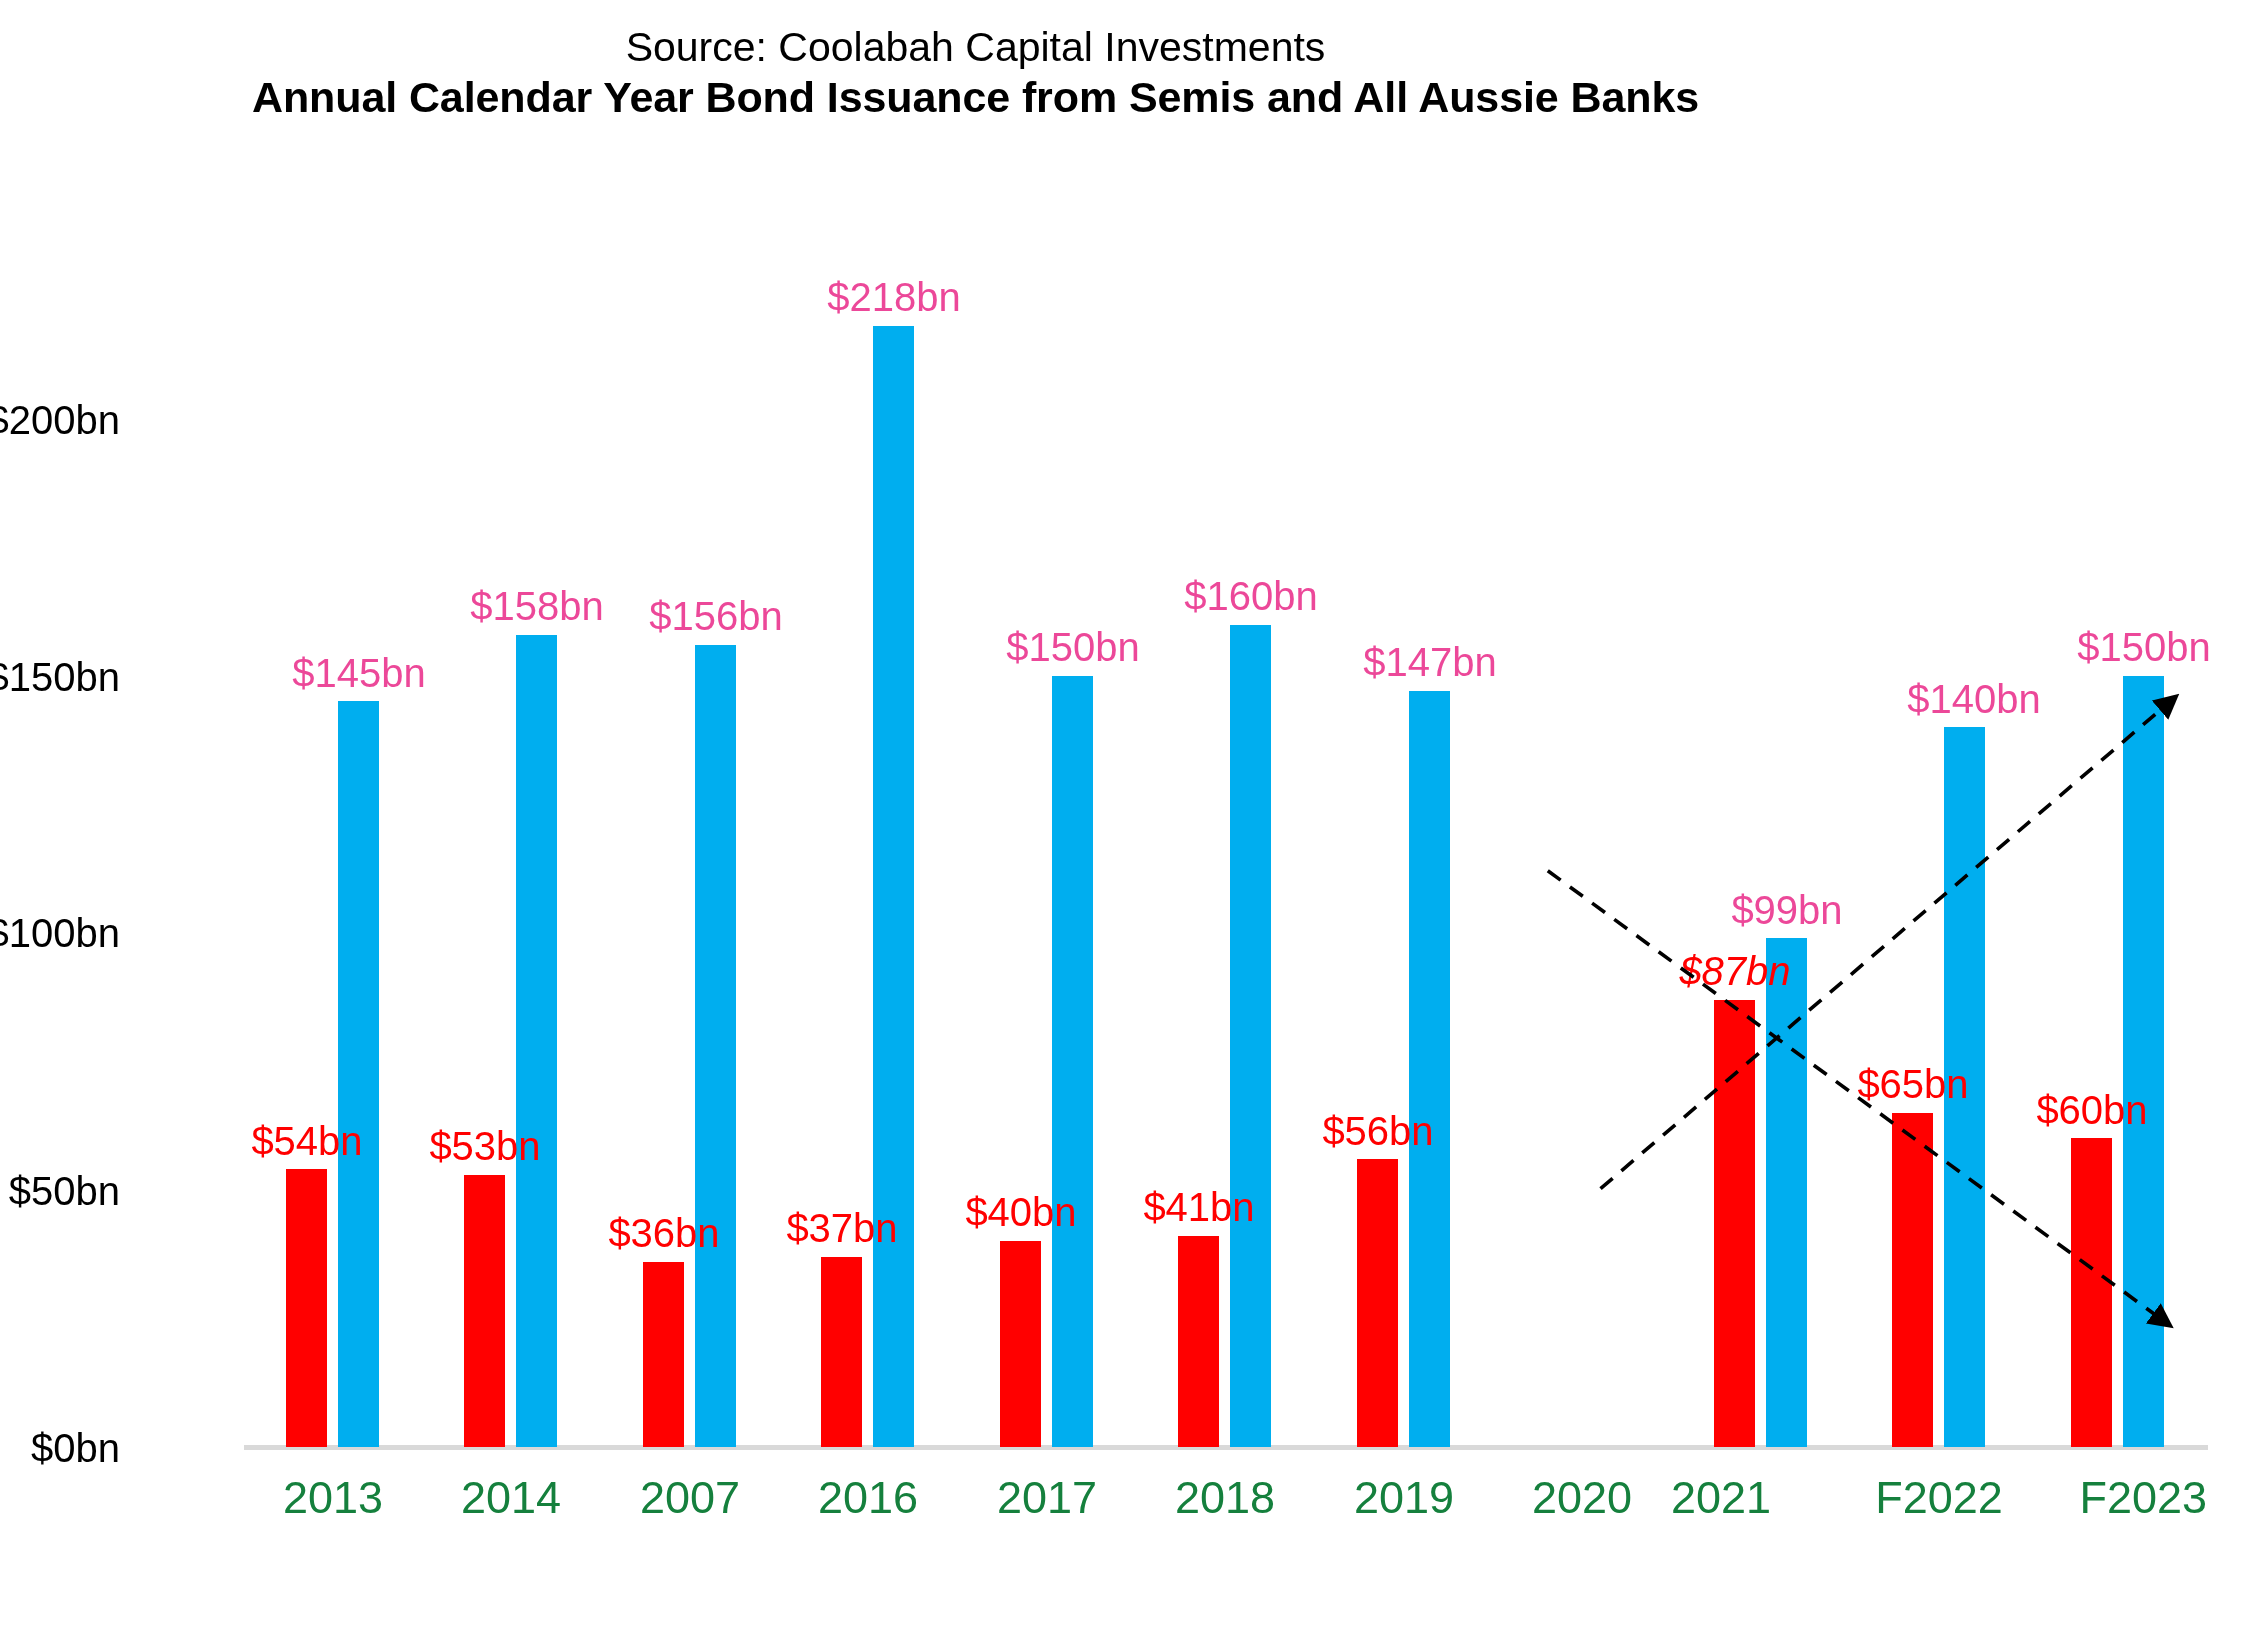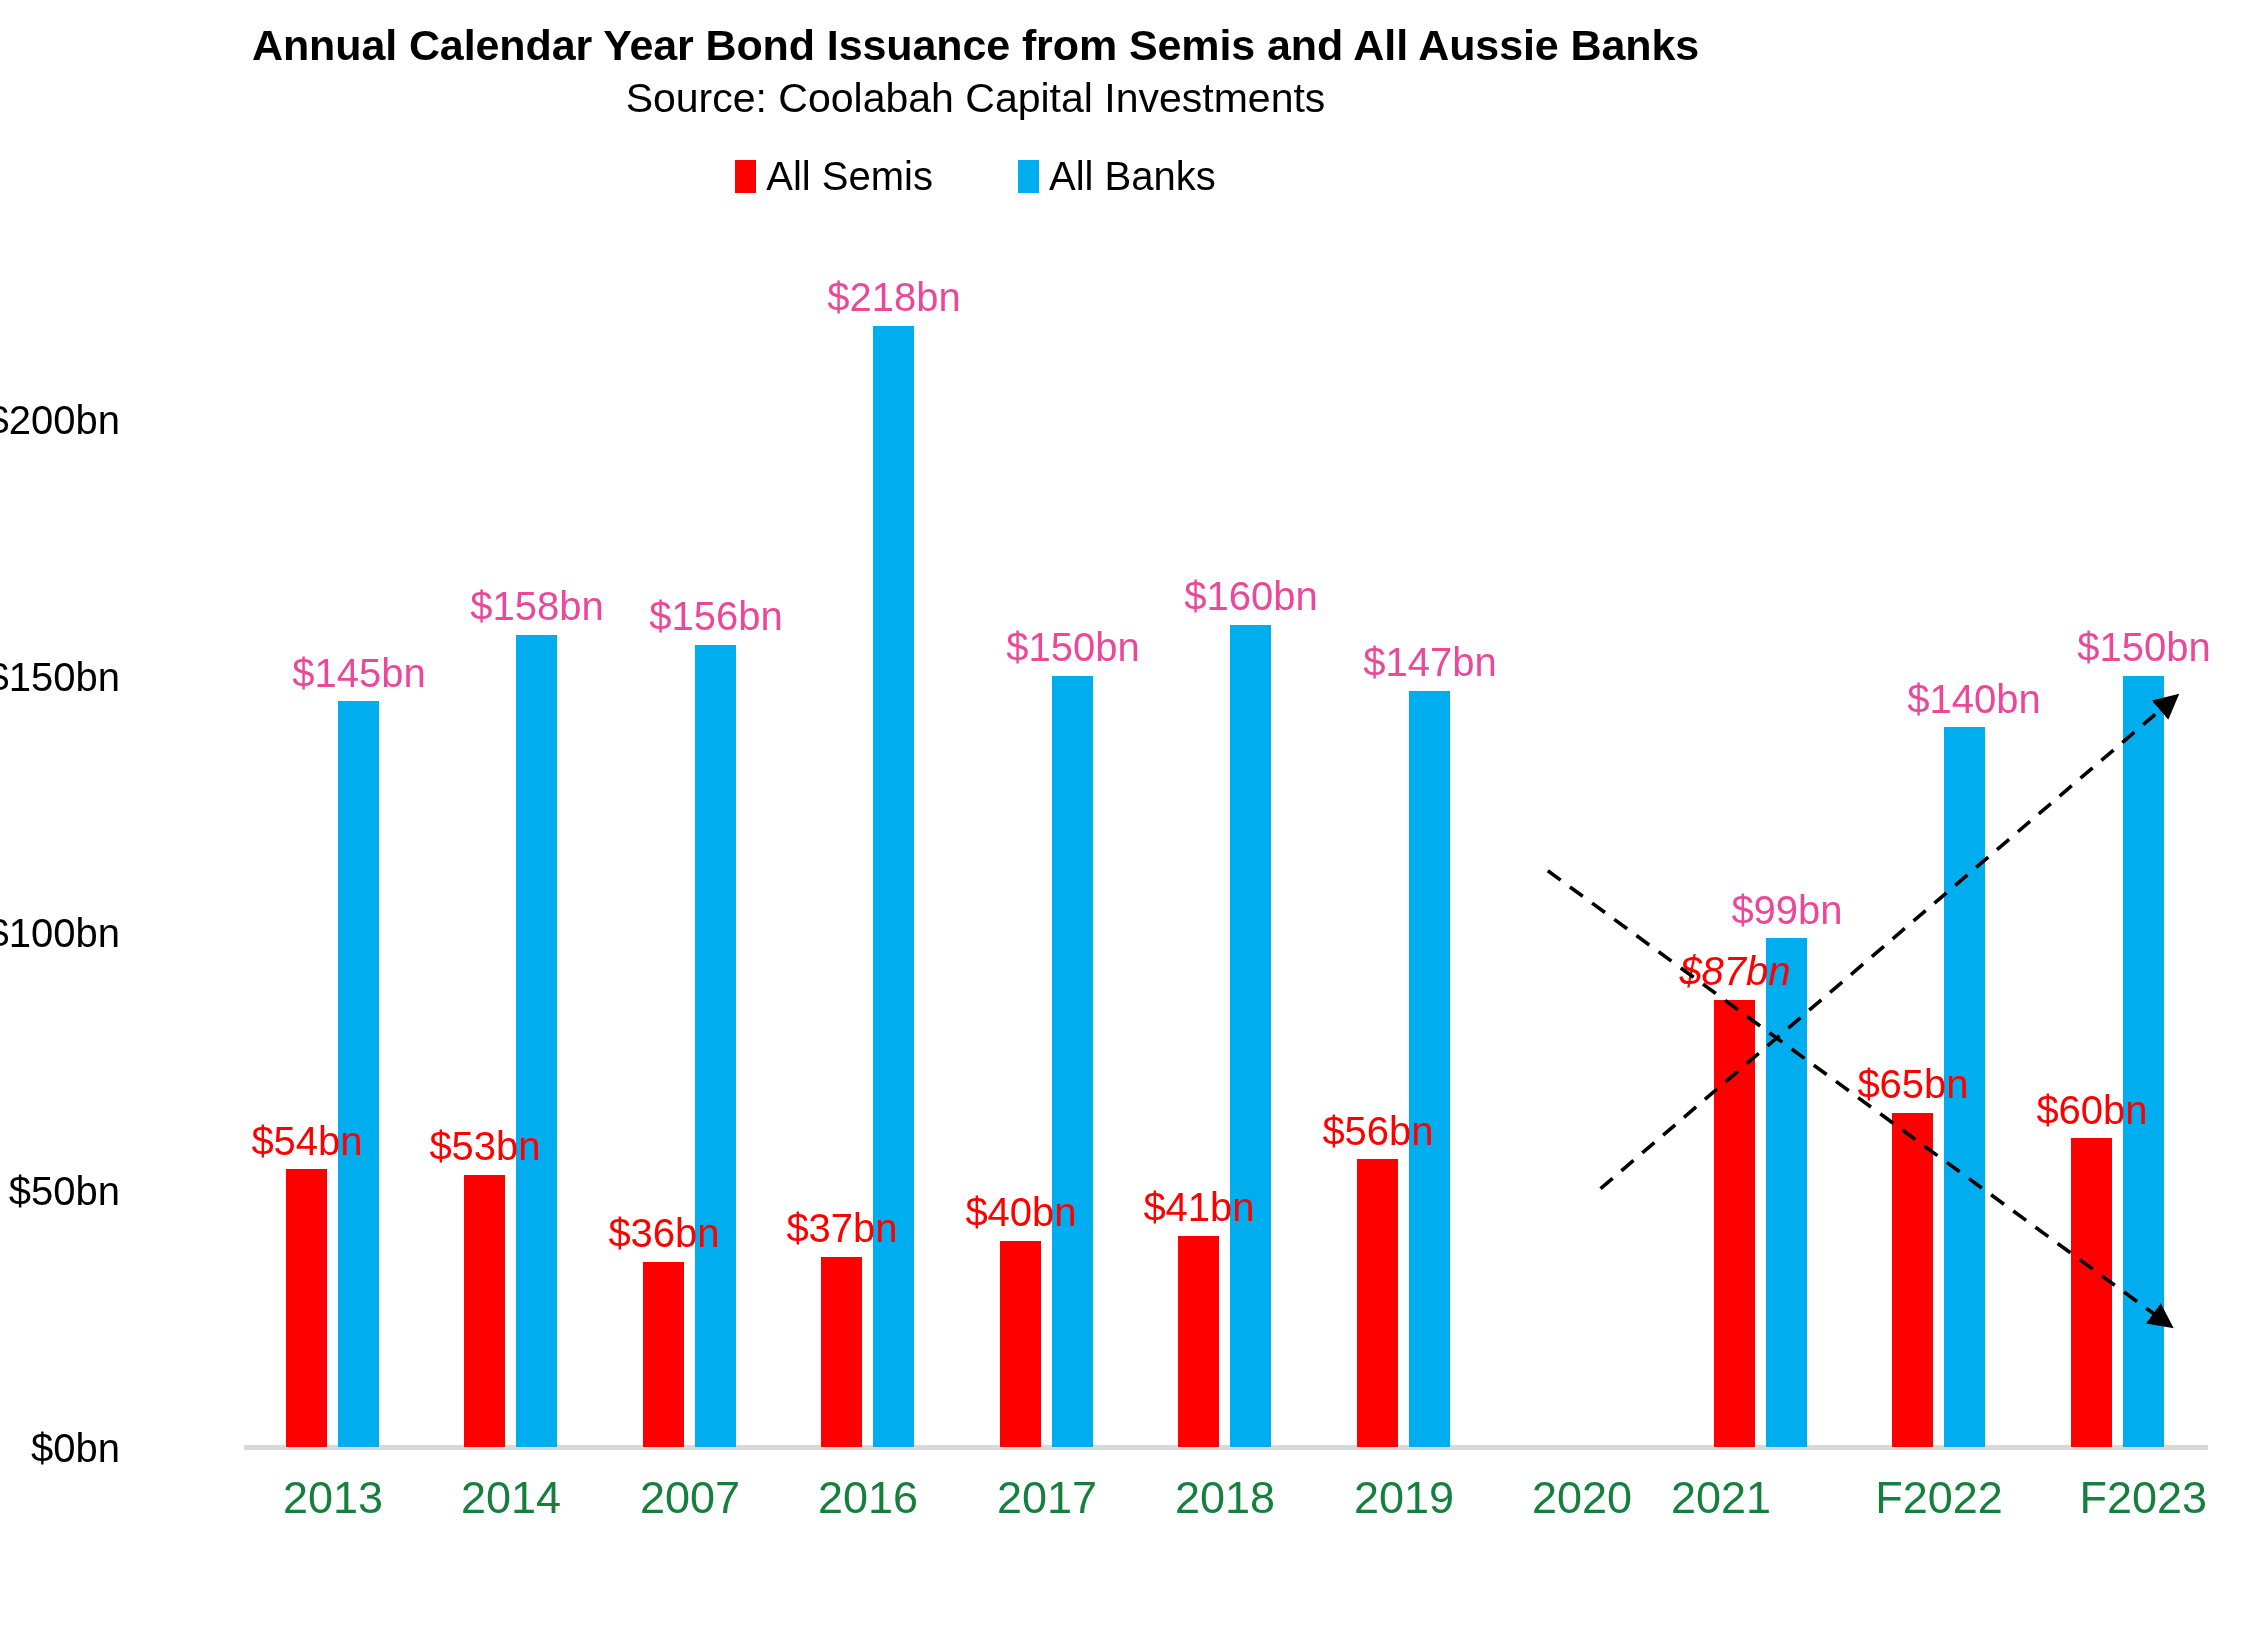--- a/index.html
+++ b/index.html
@@ -146,34 +146,24 @@
     height: 1641px;
     pointer-events: none;
   }
 </style>
 </head>
 <body>
 
 <div id="page">
 
   <div id="title-block">
+    <div id="chart-subtitle">Source: Coolabah Capital Investments</div>
     <div id="chart-title">Annual Calendar Year Bond Issuance from Semis and All Aussie Banks</div>
-    <div id="chart-subtitle">Source: Coolabah Capital Investments</div>
   </div>
 
-  <div id="legend">
-    <div class="legend-entry">
-      <span class="legend-swatch" style="background:#ff0000;"></span>
-      <span class="legend-label">All Semis</span>
-    </div>
-    <div class="legend-entry">
-      <span class="legend-swatch" style="background:#00aeef;"></span>
-      <span class="legend-label">All Banks</span>
-    </div>
-  </div>
 
   <div id="plot">
 
     <div class="y-tick-label" style="top:1428px;">$0bn</div>
     <div class="y-tick-label" style="top:1171px;">$50bn</div>
     <div class="y-tick-label" style="top:913px;">$100bn</div>
     <div class="y-tick-label" style="top:657px;">$150bn</div>
     <div class="y-tick-label" style="top:400px;">$200bn</div>
 
     <div id="axis-baseline"></div>

